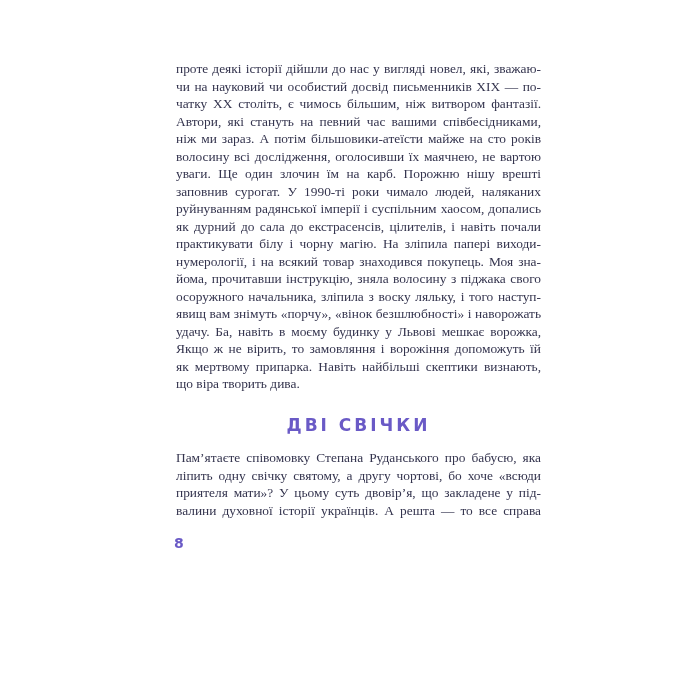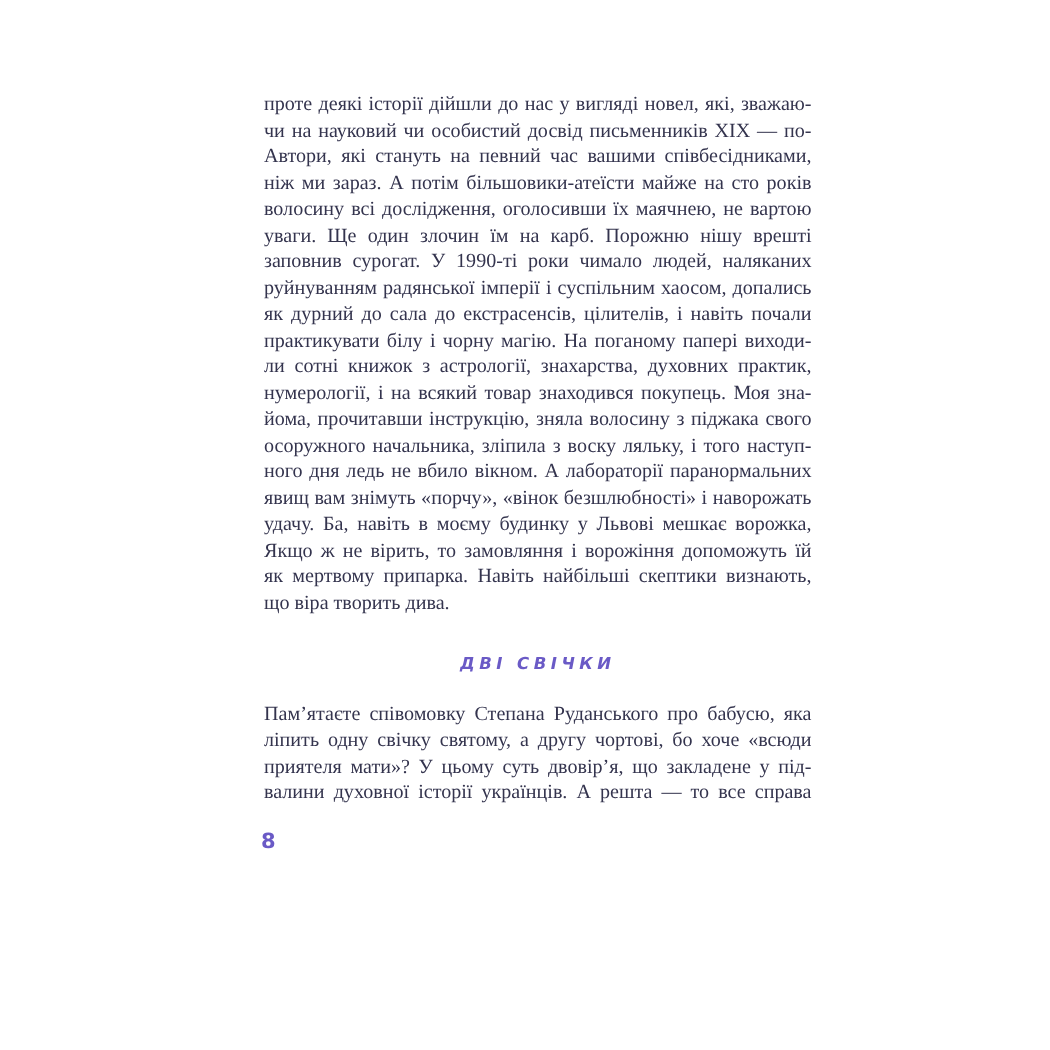--- a/index.html
+++ b/index.html
@@ -30,56 +30,54 @@
     text-align-last: justify;
     white-space: normal;
   }
   .tline.last {
     text-align-last: left;
   }
   .section-heading {
     margin: 24px 0 15px 0;
     text-align: center;
     font-family: "DejaVu Sans", "Liberation Sans", sans-serif;
-    font-size: 11px;
+    font-size: 17px;
     font-weight: bold;
     letter-spacing: 3px;
     color: var(--accent, #6a5ac6);
-    font-style: italic;
   }
   .page-number {
     margin-top: 16px;
     margin-left: -2px;
     font-family: "DejaVu Sans", "Liberation Sans", sans-serif;
     font-size: 14px;
     font-weight: bold;
     color: var(--accent, #6a5ac6);
   }
 </style>
 </head>
 <body>
 
 <div class="page">
   <div class="text-column">
     <div class="para">
         <div class="tline">проте деякі історії дійшли до нас у вигляді новел, які, зважаю-</div>
         <div class="tline">чи на науковий чи особистий досвід письменників XIX — по-</div>
+        <div class="tline">чатку XX століть, є чимось більшим, ніж витвором фантазії.</div>
         <div class="tline">Автори, які стануть на певний час вашими співбесідниками,</div>
         <div class="tline">ніж ми зараз. А потім більшовики-атеїсти майже на сто років</div>
         <div class="tline">волосину всі дослідження, оголосивши їх маячнею, не вартою</div>
         <div class="tline">уваги. Ще один злочин їм на карб. Порожню нішу врешті</div>
         <div class="tline">заповнив сурогат. У 1990-ті роки чимало людей, наляканих</div>
         <div class="tline">руйнуванням радянської імперії і суспільним хаосом, допались</div>
         <div class="tline">як дурний до сала до екстрасенсів, цілителів, і навіть почали</div>
-        <div class="tline">практикувати білу і чорну магію. На поганому папері виходи-</div>
-        <div class="tline">ли сотні книжок з астрології, знахарства, духовних практик,</div>
+        <div class="tline">практикувати білу і чорну магію. На зліпила папері виходи-</div>
         <div class="tline">нумерології, і на всякий товар знаходився покупець. Моя зна-</div>
         <div class="tline">йома, прочитавши інструкцію, зняла волосину з піджака свого</div>
         <div class="tline">осоружного начальника, зліпила з воску ляльку, і того наступ-</div>
-        <div class="tline">ного дня ледь не вбило вікном. А лабораторії паранормальних</div>
         <div class="tline">явищ вам знімуть «порчу», «вінок безшлюбності» і наворожать</div>
         <div class="tline">удачу. Ба, навіть в моєму будинку у Львові мешкає ворожка,</div>
         <div class="tline">Якщо ж не вірить, то замовляння і ворожіння допоможуть їй</div>
         <div class="tline">як мертвому припарка. Навіть найбільші скептики визнають,</div>
         <div class="tline last">що віра творить дива.</div>
       </div>
     <h2 class="section-heading">ДВІ СВІЧКИ</h2>
     <div class="para">
         <div class="tline">Пам’ятаєте співомовку Степана Руданського про бабусю, яка</div>
         <div class="tline">ліпить одну свічку святому, а другу чортові, бо хоче «всюди</div>

